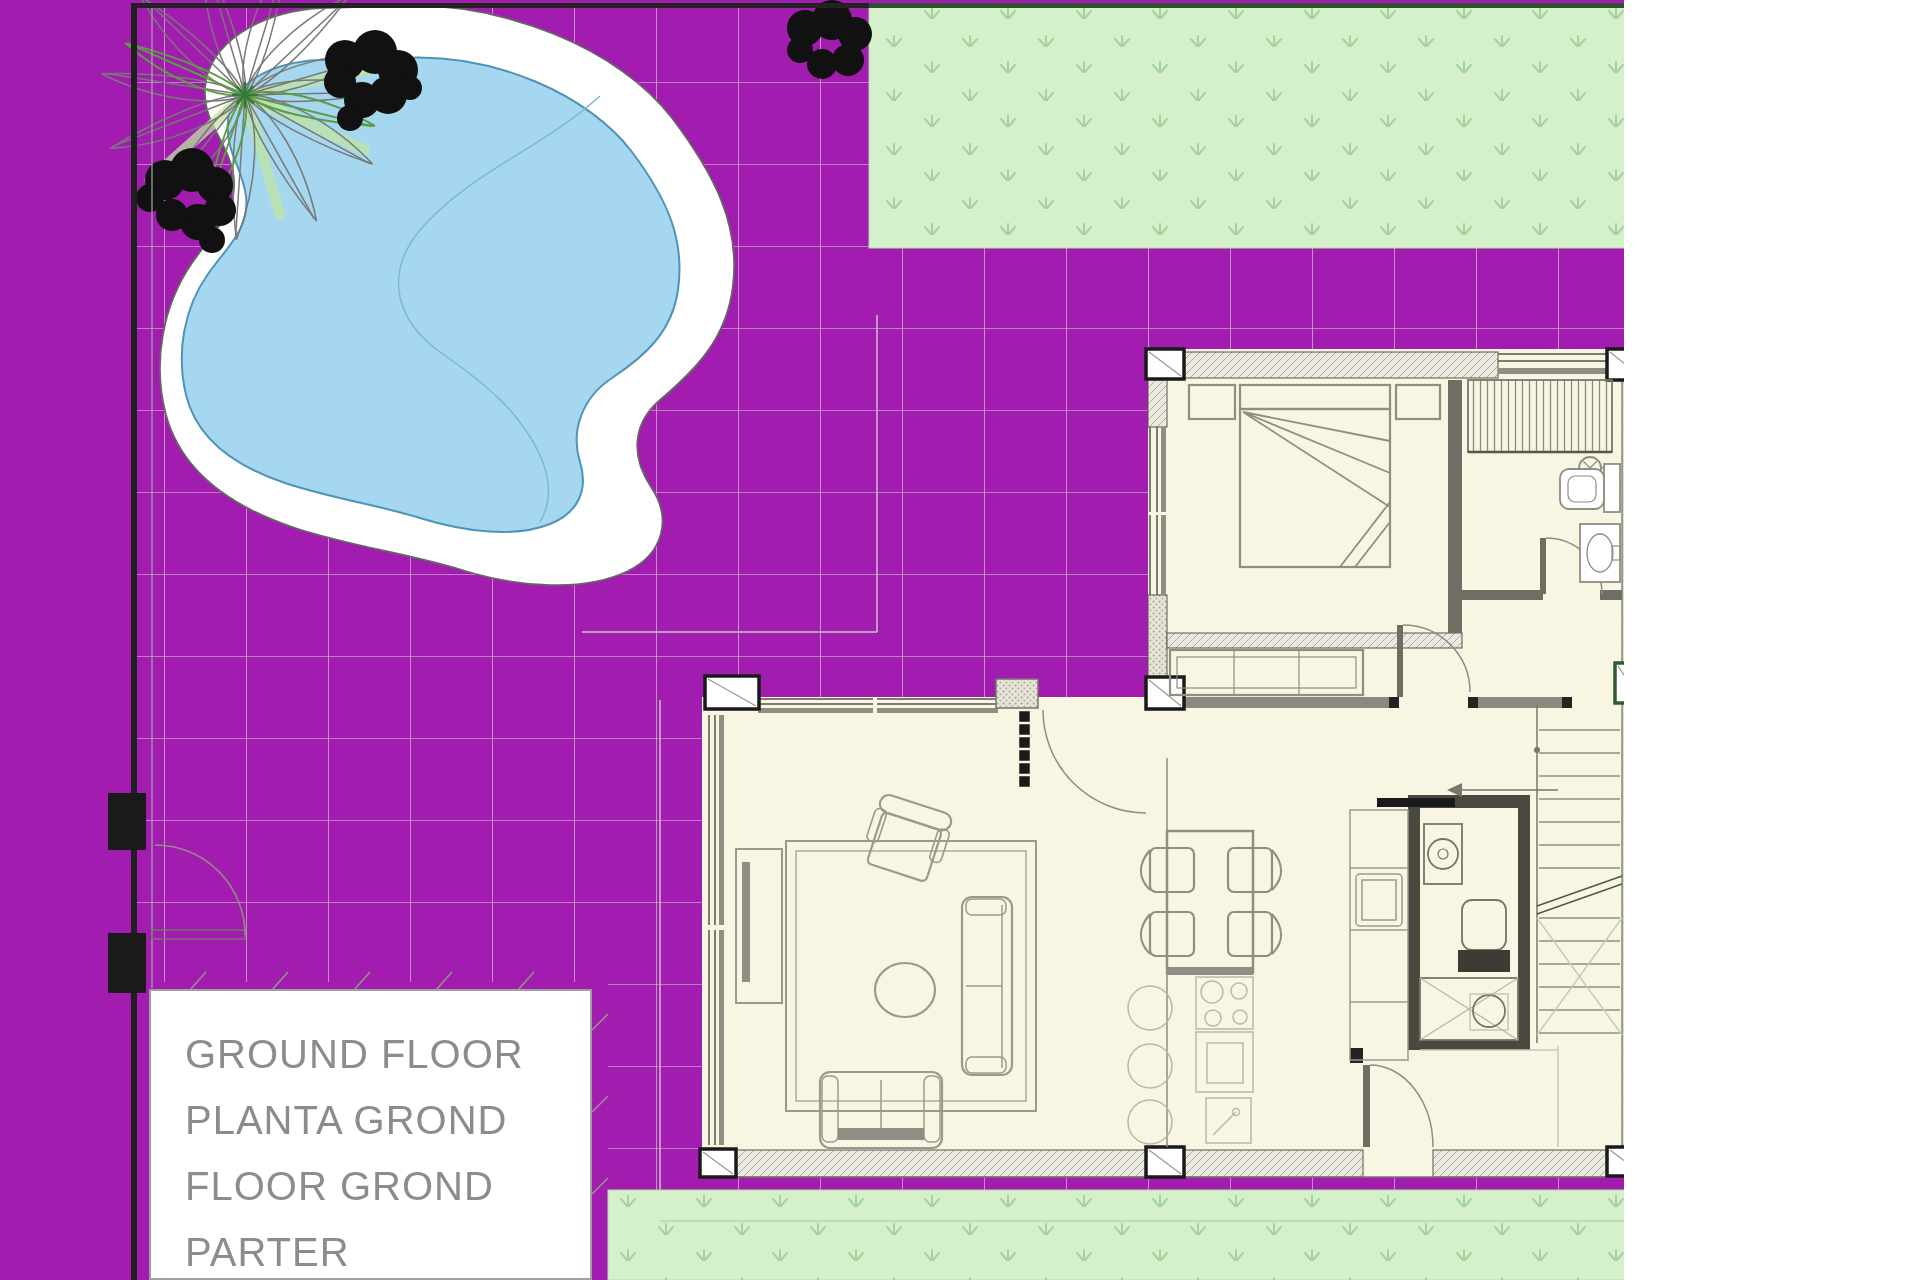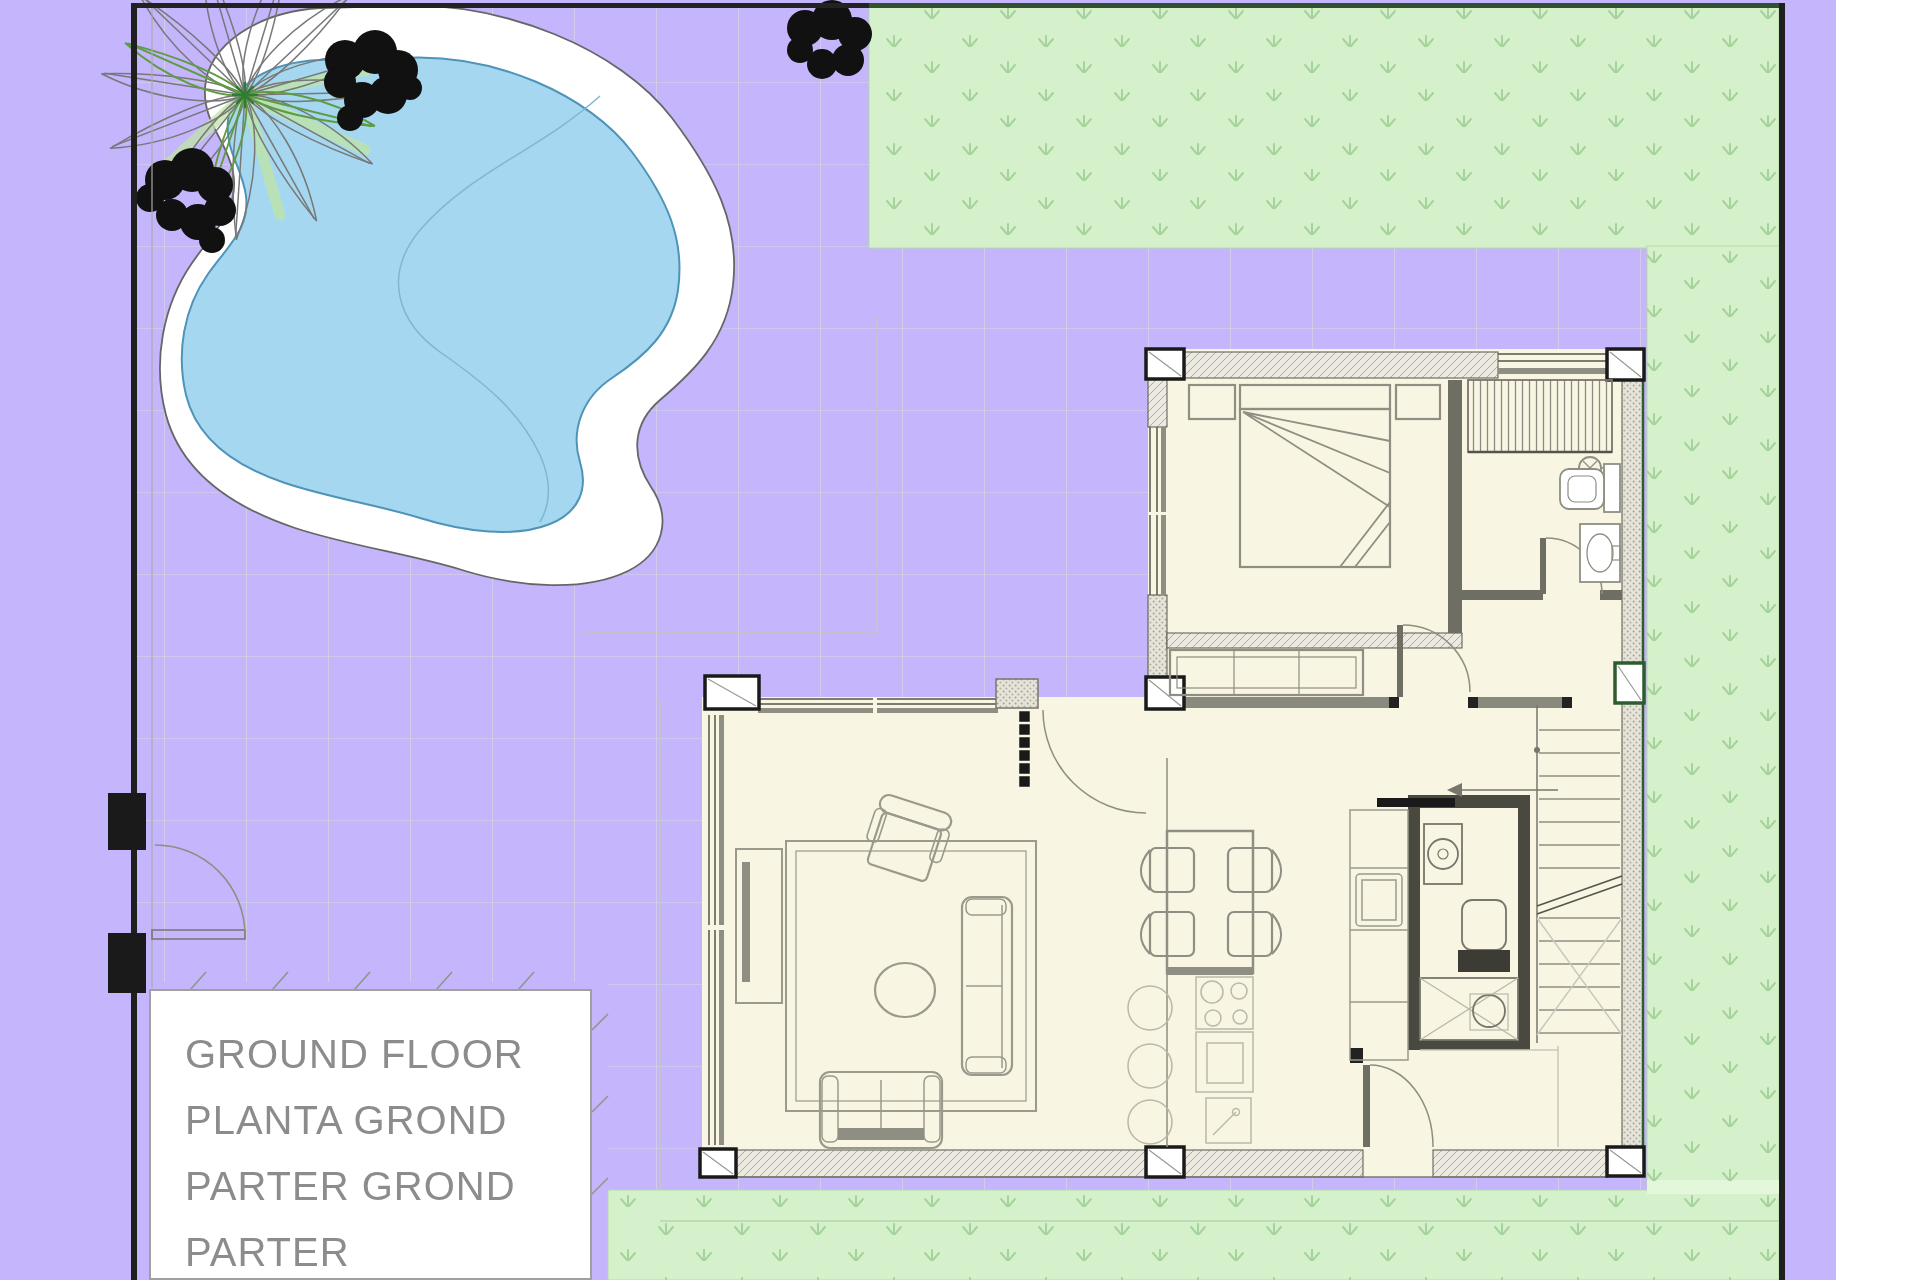--- a/index.html
+++ b/index.html
@@ -1,16 +1,16 @@
 <!DOCTYPE html>
 <html><head>
 <meta charset="utf-8">
 <style>
   html,body{margin:0;padding:0;background:#ffffff;}
-  .stage{position:relative;width:1836px;height:1280px;background:#c4b5fd;overflow:hidden;
+  .stage{position:relative;width:1624px;height:1280px;background:#a21caf;overflow:hidden;
          font-family:"Liberation Sans", sans-serif;}
   .stage svg{position:absolute;left:0;top:0;}
   .title-block{position:absolute;left:149px;top:989px;width:443px;height:291px;
     background:#fff;border:2px solid #a0a0a0;box-sizing:border-box;
     padding:30px 0 0 34px;}
   .title-block .line{display:block;font-size:40px;line-height:66px;color:#8c8c8c;
     letter-spacing:1px;white-space:nowrap;}
 </style>
 </head>
 <body>
@@ -371,16 +371,16 @@
     <rect x="108" y="793" width="38" height="57" fill="#1a1a1a"></rect>
     <rect x="108" y="933" width="38" height="60" fill="#1a1a1a"></rect>
     <rect x="152" y="930" width="93" height="9" fill="none" stroke="#77766c" stroke-width="1.5"></rect>
     <path d="M245,935 A90,90 0 0 0 155,845" fill="none" stroke="#8e8e82" stroke-width="1.5"></path>
   </g>
 </svg>
 
 <div class="title-block">
   <span class="line">GROUND FLOOR</span>
   <span class="line">PLANTA GROND</span>
-  <span class="line">PARTER GROND</span>
+  <span class="line">FLOOR GROND</span>
   <span class="line">PARTER</span>
 </div>
 </div>
 
 </body></html>

